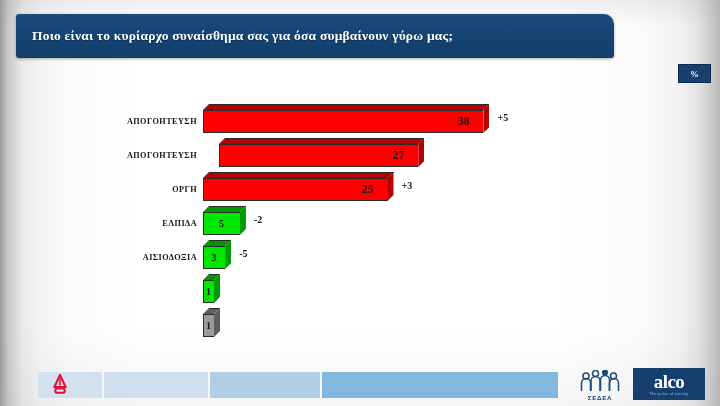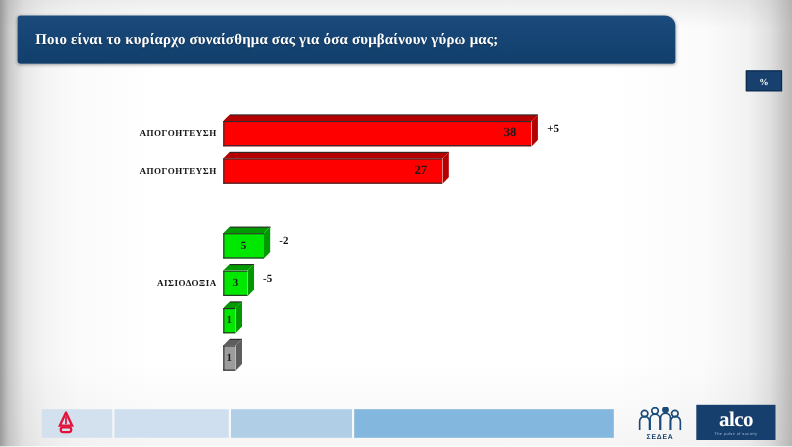--- a/index.html
+++ b/index.html
@@ -240,29 +240,41 @@
           <div style="position: absolute; left: 0px; top: 0px; width: 286.44px; height: 6px; background: rgb(180, 0, 0); clip-path: polygon(6px 0px, 100% 0px, calc(100% - 6px) 100%, 0px 100%); border: none;"></div>
           <div style="position: absolute; left: 6px; top: 0px; width: 280.44px; height: 1px; background: rgb(43, 43, 43);"></div>
           <div class="bar-front" style="background: rgb(255, 0, 0); width: 280.44px;"></div>
           <div style="position: absolute; left: 280.44px; top: 0px; width: 6px; height: 29px; background: rgb(180, 0, 0); clip-path: polygon(0px 6px, 100% 0px, 100% 79%, 0px 100%);"></div>
           <div class="bar-value">38</div>
         </div>
         <div class="delta" style="left: 497.44px;">+5</div>
       </div>
       <div class="row" style="top: 42px;">
         <div class="cat-label" style="top: 13px;">ΑΠΟΓΟΗΤΕΥΣΗ</div>
-        <div class="bar3d" style="width: 199.26px;">
+        <div class="bar3d" style="width: 199.26px; margin-left: 16px;">
           <div style="position: absolute; left: 0px; top: 0px; width: 205.26px; height: 6px; background: rgb(180, 0, 0); clip-path: polygon(6px 0px, 100% 0px, calc(100% - 6px) 100%, 0px 100%); border: none;"></div>
           <div style="position: absolute; left: 6px; top: 0px; width: 199.26px; height: 1px; background: rgb(43, 43, 43);"></div>
           <div class="bar-front" style="background: rgb(255, 0, 0); width: 199.26px;"></div>
           <div style="position: absolute; left: 199.26px; top: 0px; width: 6px; height: 29px; background: rgb(180, 0, 0); clip-path: polygon(0px 6px, 100% 0px, 100% 79%, 0px 100%);"></div>
           <div class="bar-value">27</div>
         </div>
       </div>
+      <div class="row" style="top: 76px;">
+        <div class="cat-label" style="top: 13px;">ΟΡΓΗ</div>
+        <div class="bar3d" style="width: 184.5px;">
+          <div style="position: absolute; left: 0px; top: 0px; width: 190.5px; height: 6px; background: rgb(180, 0, 0); clip-path: polygon(6px 0px, 100% 0px, calc(100% - 6px) 100%, 0px 100%); border: none;"></div>
+          <div style="position: absolute; left: 6px; top: 0px; width: 184.5px; height: 1px; background: rgb(43, 43, 43);"></div>
+          <div class="bar-front" style="background: rgb(255, 0, 0); width: 184.5px;"></div>
+          <div style="position: absolute; left: 184.5px; top: 0px; width: 6px; height: 29px; background: rgb(180, 0, 0); clip-path: polygon(0px 6px, 100% 0px, 100% 79%, 0px 100%);"></div>
+          <div class="bar-value">25</div>
+        </div>
+        <div class="delta" style="left: 401.5px;">+3</div>
+      </div>
       <div class="row" style="top: 110px;">
+        <div class="cat-label" style="top: 13px;">ΕΛΠΙΔΑ</div>
         <div class="bar3d" style="width: 36.9px;">
           <div style="position: absolute; left: 0px; top: 0px; width: 42.9px; height: 6px; background: rgb(0, 153, 0); clip-path: polygon(6px 0px, 100% 0px, calc(100% - 6px) 100%, 0px 100%); border: none;"></div>
           <div style="position: absolute; left: 6px; top: 0px; width: 36.9px; height: 1px; background: rgb(43, 43, 43);"></div>
           <div class="bar-front" style="background: rgb(0, 232, 0); width: 36.9px;"></div>
           <div style="position: absolute; left: 36.9px; top: 0px; width: 6px; height: 29px; background: rgb(0, 153, 0); clip-path: polygon(0px 6px, 100% 0px, 100% 79%, 0px 100%);"></div>
           <div class="bar-value small" style="left: 18.45px; font-size: 10px;">5</div>
         </div>
         <div class="delta" style="left: 253.9px;">-2</div>
       </div>
       <div class="row" style="top: 144px;">

